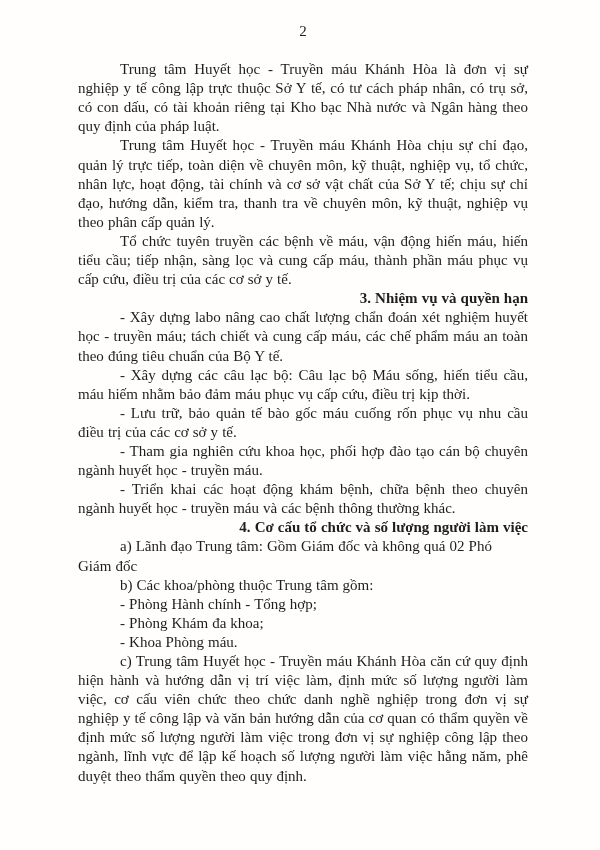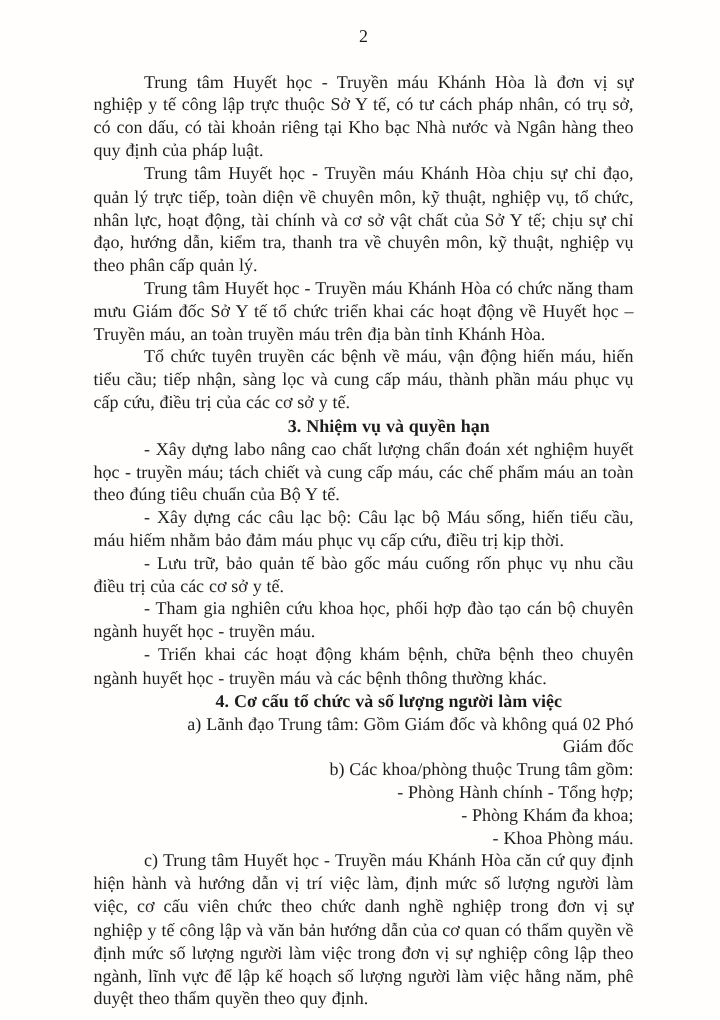--- a/index.html
+++ b/index.html
@@ -26,36 +26,35 @@
     text-indent: 0;
   }
   p.para {
     margin: 0;
     text-align: justify;
     text-indent: 42px;
     word-spacing: 0.3px;
   }
   p.heading {
     font-weight: bold;
-    text-align: center;
+    text-align: right;
   }
   p.item {
-    text-align: right;
+    text-align: left;
   }
 </style>
 </head>
 <body>
 
 <div class="doc-page">
 
   <p class="page-number">2</p>
 
   <p class="para">Trung tâm Huyết học - Truyền máu Khánh Hòa là đơn vị sự nghiệp y tế công lập trực thuộc Sở Y tế, có tư cách pháp nhân, có trụ sở, có con dấu, có tài khoản riêng tại Kho bạc Nhà nước và Ngân hàng theo quy định của pháp luật.</p>
   <p class="para">Trung tâm Huyết học - Truyền máu Khánh Hòa chịu sự chỉ đạo, quản lý trực tiếp, toàn diện về chuyên môn, kỹ thuật, nghiệp vụ, tổ chức, nhân lực, hoạt động, tài chính và cơ sở vật chất của Sở Y tế; chịu sự chỉ đạo, hướng dẫn, kiểm tra, thanh tra về chuyên môn, kỹ thuật, nghiệp vụ theo phân cấp quản lý.</p>
-  <p class="para">Trung tâm Huyết học - Truyền máu Khánh Hòa có chức năng tham mưu Giám đốc Sở Y tế tổ chức triển khai các hoạt động về Huyết học – Truyền máu, an toàn truyền máu trên địa bàn tỉnh Khánh Hòa.</p>
   <p class="para">Tổ chức tuyên truyền các bệnh về máu, vận động hiến máu, hiến tiểu cầu; tiếp nhận, sàng lọc và cung cấp máu, thành phần máu phục vụ cấp cứu, điều trị của các cơ sở y tế.</p>
 
   <p class="para heading">3. Nhiệm vụ và quyền hạn</p>
 
   <p class="para">- Xây dựng labo nâng cao chất lượng chẩn đoán xét nghiệm huyết học - truyền máu; tách chiết và cung cấp máu, các chế phẩm máu an toàn theo đúng tiêu chuẩn của Bộ Y tế.</p>
   <p class="para">- Xây dựng các câu lạc bộ: Câu lạc bộ Máu sống, hiến tiểu cầu, máu hiếm nhằm bảo đảm máu phục vụ cấp cứu, điều trị kịp thời.</p>
   <p class="para">- Lưu trữ, bảo quản tế bào gốc máu cuống rốn phục vụ nhu cầu điều trị của các cơ sở y tế.</p>
   <p class="para">- Tham gia nghiên cứu khoa học, phối hợp đào tạo cán bộ chuyên ngành huyết học - truyền máu.</p>
   <p class="para">- Triển khai các hoạt động khám bệnh, chữa bệnh theo chuyên ngành huyết học - truyền máu và các bệnh thông thường khác.</p>
 

